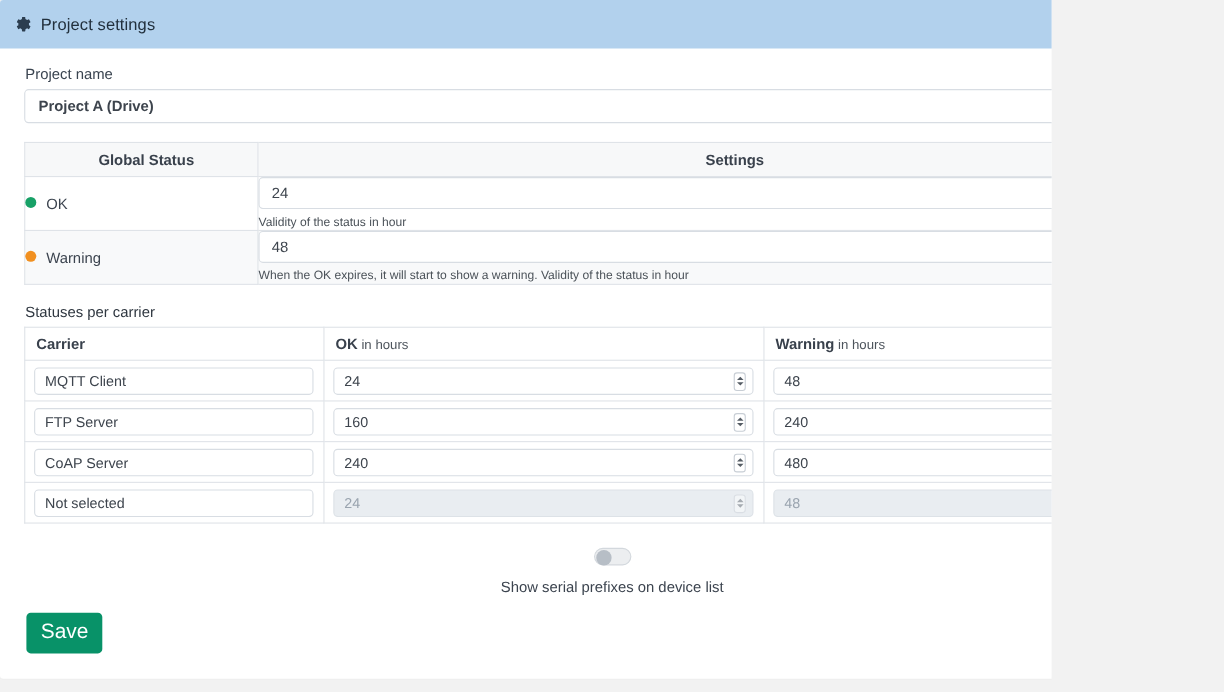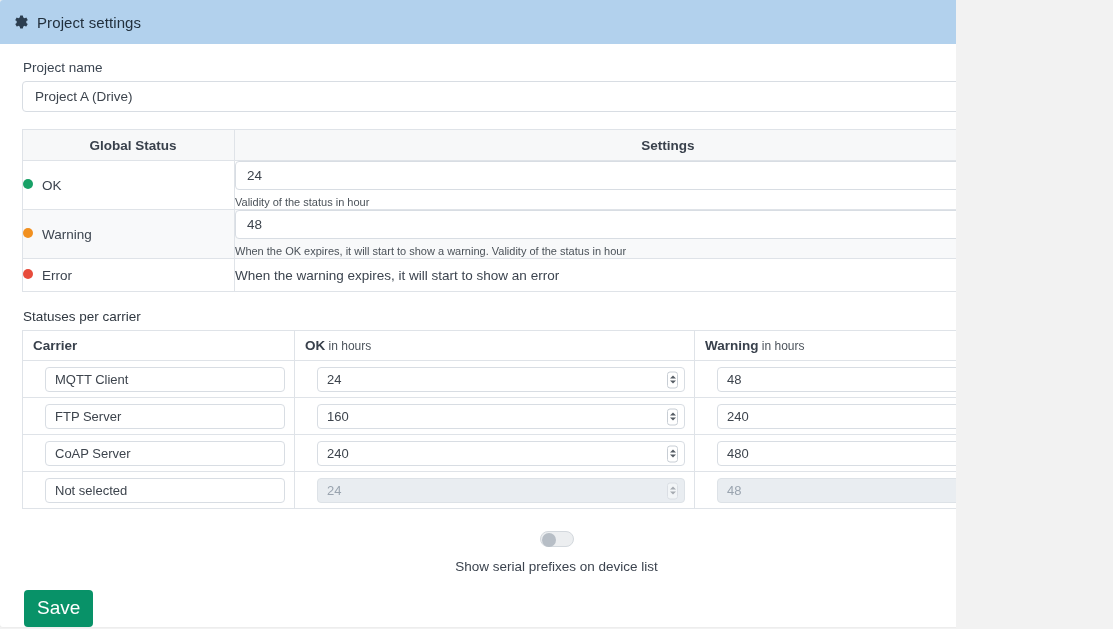--- a/index.html
+++ b/index.html
@@ -74,20 +74,21 @@
     width: 1066px;
     height: 31px;
     border: 1px solid #d8dde3;
     border-radius: 4px;
     background: #fff;
     font-size: 13.5px;
     color: #3d444d;
     padding: 0 12px;
     font-family: "Liberation Sans", sans-serif;
     outline: none;
+    font-weight: bold;
   }
 
   
   table.gs {
     margin-top: 17px;
     width: 1068px;
     border-collapse: collapse;
     table-layout: fixed;
   }
   table.gs th, table.gs td {
@@ -200,21 +201,21 @@
     font-size: 13.5px;
     color: #39414c;
     font-weight: bold;
     padding: 0 0 0 10px;
   }
   table.carriers thead th .light {
     font-weight: normal;
     font-size: 12px;
     color: #4d545c;
   }
-  table.carriers tbody td { padding: 6px 9px 5px 22px; }
+  table.carriers tbody td { padding: 6px 9px 5px 8px; }
   .carrier-input {
     width: 100%;
     height: 25px;
     border: 1px solid #d8dde3;
     border-radius: 4px;
     background: #fff;
     font-size: 13px;
     color: #3d444d;
     padding: 0 9px;
     font-family: "Liberation Sans", sans-serif;
@@ -326,26 +327,20 @@
                 <input class="num-input" type="text" value="48" style="">
                 <span class="spin">
                     <i class="up"></i>
                     <i class="dn"></i>
                   </span>
               </div>
               <div class="helper">When the OK expires, it will start to show a warning. Validity of the status in hour</div>
             </td>
           </tr>
 
-          <tr>
-            <td class="status-cell">
-              <span class="dot err"></span><span>Error</span>
-            </td>
-            <td class="setting-plain">When the warning expires, it will start to show an error</td>
-          </tr>
         </tbody>
       </table>
 
       
       <div class="section-label">Statuses per carrier</div>
 
       <table class="carriers">
         <colgroup>
             <col style="width:272px">
             <col style="width:400px">

